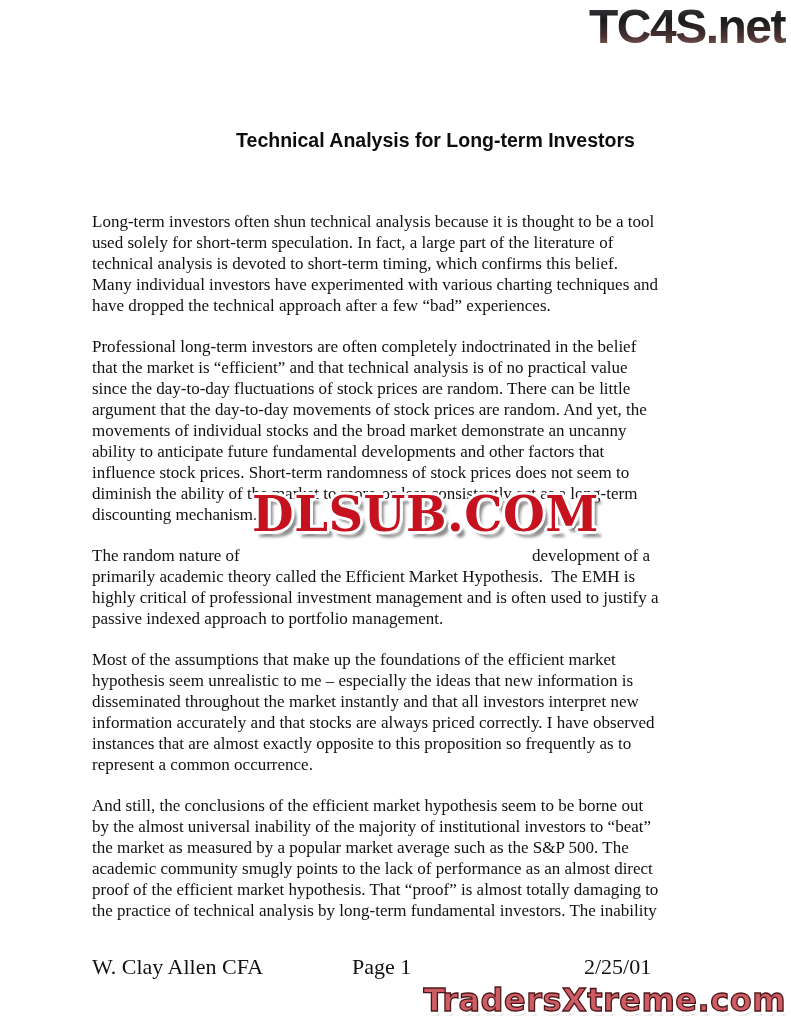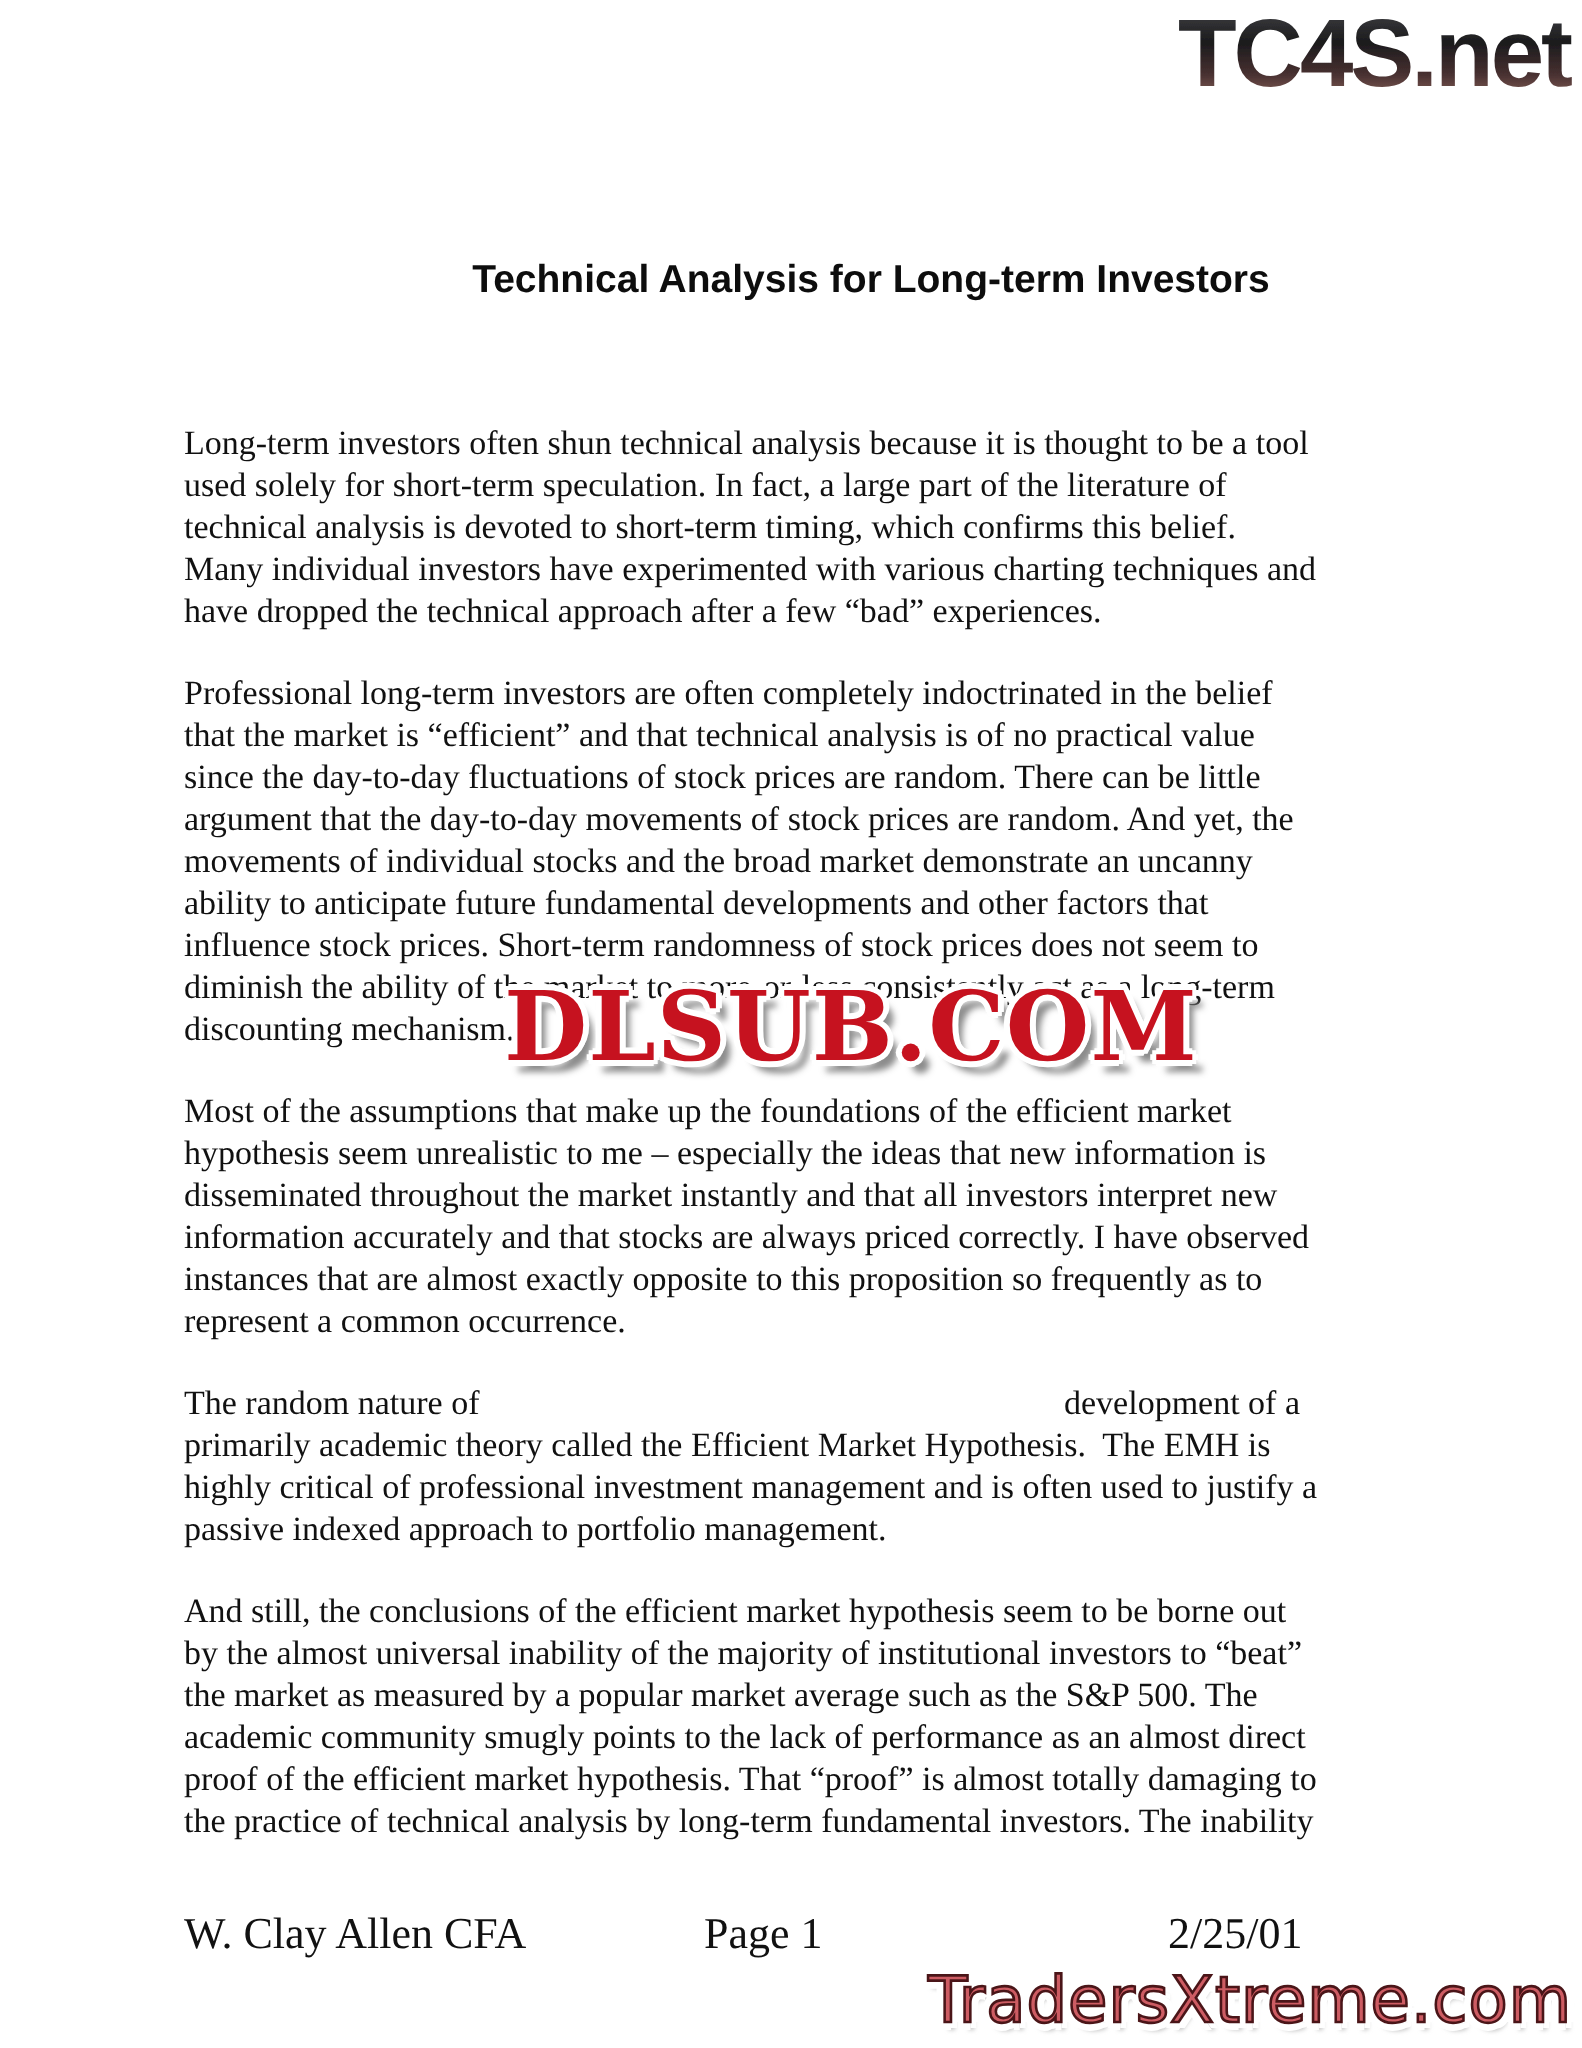--- a/index.html
+++ b/index.html
@@ -88,21 +88,21 @@
   .footer-author { left: 92px; }
   .footer-page   { left: 352px; text-align: right; }
   .footer-date   { left: 584px; }
 
   
   .traders-logo {
     position: absolute;
     top: 981px;
     right: 5px;
     font-family: "DejaVu Sans", sans-serif;
-    font-weight: normal;
+    font-weight: bold;
     font-size: 32px;
     letter-spacing: 0.5px;
     white-space: nowrap;
     -webkit-text-stroke: 1.3px #4a1518;
     text-shadow:
       -3px -3px 0 #ffffff, 3px -3px 0 #ffffff,
       -3px 3px 0 #ffffff, 3px 3px 0 #ffffff,
       0 -3px 0 #ffffff, 0 4px 0 #ffffff,
       -4px 0 0 #ffffff, 4px 0 0 #ffffff,
       2px 4px 2px rgba(150,150,150,0.6);
@@ -138,30 +138,30 @@
 have dropped the technical approach after a few “bad” experiences.</p>
     <p>Professional long-term investors are often completely indoctrinated in the belief
 that the market is “efficient” and that technical analysis is of no practical value
 since the day-to-day fluctuations of stock prices are random. There can be little
 argument that the day-to-day movements of stock prices are random. And yet, the
 movements of individual stocks and the broad market demonstrate an uncanny
 ability to anticipate future fundamental developments and other factors that
 influence stock prices. Short-term randomness of stock prices does not seem to
 diminish the ability of the market to more-or-less consistently act as a long-term
 discounting mechanism.</p>
+    <p><span>The random nature of </span><span class="dlsub-gap"></span><span>development of a
+primarily academic theory called the Efficient Market Hypothesis.  The EMH is
+highly critical of professional investment management and is often used to justify a
+passive indexed approach to portfolio management.</span></p>
     <p>Most of the assumptions that make up the foundations of the efficient market
 hypothesis seem unrealistic to me – especially the ideas that new information is
 disseminated throughout the market instantly and that all investors interpret new
 information accurately and that stocks are always priced correctly. I have observed
 instances that are almost exactly opposite to this proposition so frequently as to
 represent a common occurrence.</p>
-    <p><span>The random nature of </span><span class="dlsub-gap"></span><span>development of a
-primarily academic theory called the Efficient Market Hypothesis.  The EMH is
-highly critical of professional investment management and is often used to justify a
-passive indexed approach to portfolio management.</span></p>
     <p>And still, the conclusions of the efficient market hypothesis seem to be borne out
 by the almost universal inability of the majority of institutional investors to “beat”
 the market as measured by a popular market average such as the S&amp;P 500. The
 academic community smugly points to the lack of performance as an almost direct
 proof of the efficient market hypothesis. That “proof” is almost totally damaging to
 the practice of technical analysis by long-term fundamental investors. The inability</p>
   </div>
 
   <div class="dlsub-watermark" style="color: rgb(198, 18, 31);">DLSUB.COM</div>
 

